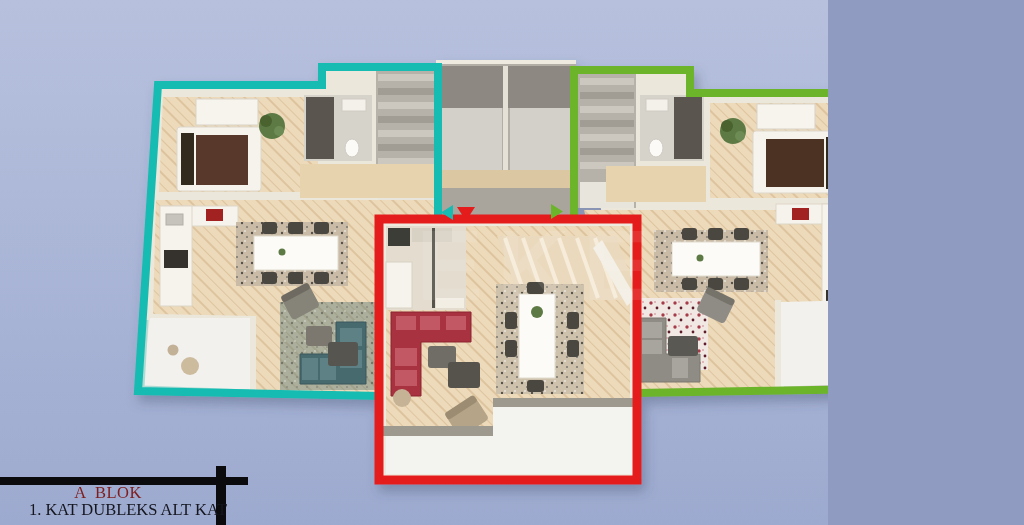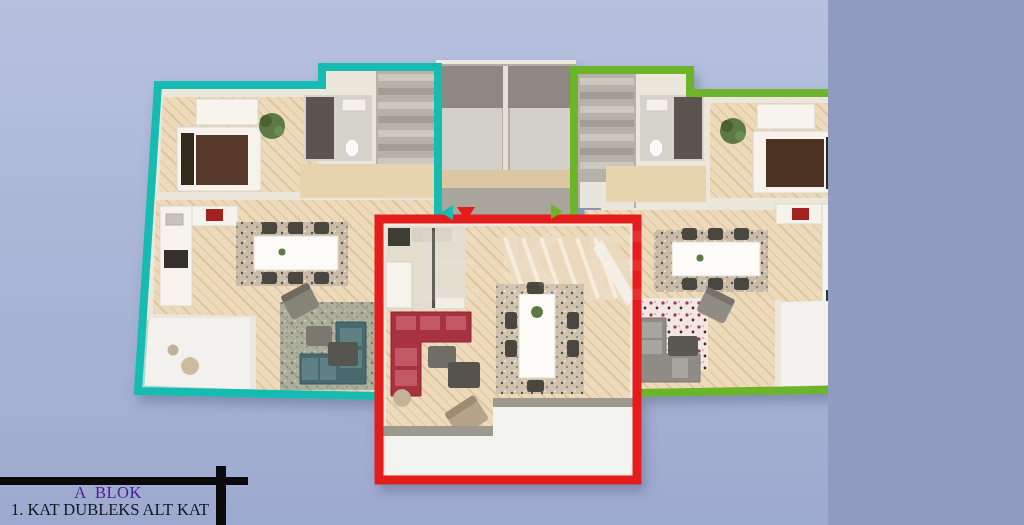--- a/index.html
+++ b/index.html
@@ -5,23 +5,23 @@
   html,body{margin:0;padding:0;background:#8f9bc0;}
   #stage{position:relative;width:828px;height:525px;overflow:hidden;
          font-family:"Liberation Sans",sans-serif;}
   #stage svg{position:absolute;left:0;top:0;}
   .titleblock div{position:absolute;}
   .bar{background:#0b0b0d;}
   .bar-h{left:0;top:477px;width:226px;height:8px;}
   .bar-v{left:216px;top:466px;width:10px;height:59px;}
   .bar-arm{left:226px;top:477px;width:22px;height:8px;}
   .t1{left:0;top:483px;width:216px;text-align:center;
-      font:16.5px "Liberation Serif",serif;color:#4c1d95;white-space:pre;letter-spacing:.5px;}
+      font:16.5px "Liberation Serif",serif;color:#7f1d1d;white-space:pre;letter-spacing:.5px;}
   .t2{left:0;top:500px;width:220px;text-align:center;
-      font:16.5px "Liberation Serif",serif;color:#15161e;white-space:pre;}
+      font:16.5px "Liberation Serif",serif;color:#15161e;white-space:pre;padding-left:18px;}
 </style>
 </head>
 <body>
 
 <div id="stage">
 
 <svg width="1024" height="525" viewBox="0 0 1024 525">
   <defs>
     <linearGradient id="bgGrad" x1="0" y1="0" x2="0" y2="1">
       <stop offset="0" stop-color="#b7c1de"></stop>

